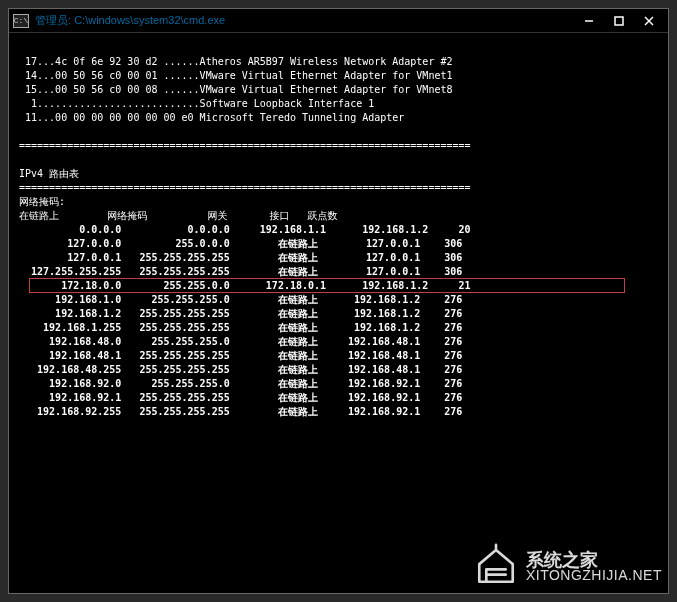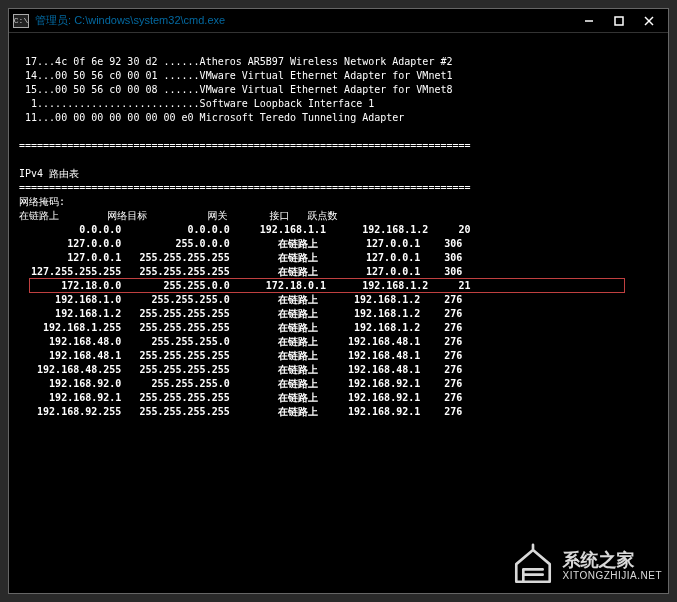--- a/index.html
+++ b/index.html
@@ -97,21 +97,21 @@
     .wm-text {
       color: #fff;
       font-family: "Microsoft YaHei", sans-serif;
     }
     .wm-text-main {
       font-size: 18px;
       font-weight: bold;
       line-height: 20px;
     }
     .wm-text-sub {
-      font-size: 10px;
+      font-size: 14px;
       letter-spacing: 0.5px;
       line-height: 11px;
     }
     .row { display: block; }
   </style>
 </head>
 <body>
 
 <div class="window">
   <div class="titlebar">
@@ -141,21 +141,21 @@
     </div>
   </div>
 
   <div class="terminal-content">
 <div id="adapter-list"><span class="row"> 17...4c 0f 6e 92 30 d2 ......Atheros AR5B97 Wireless Network Adapter #2</span><span class="row"> 14...00 50 56 c0 00 01 ......VMware Virtual Ethernet Adapter for VMnet1</span><span class="row"> 15...00 50 56 c0 00 08 ......VMware Virtual Ethernet Adapter for VMnet8</span><span class="row">  1...........................Software Loopback Interface 1</span><span class="row"> 11...00 00 00 00 00 00 00 e0 Microsoft Teredo Tunneling Adapter</span></div>
 <span class="divider">===========================================================================</span>
 
 <span>IPv4 路由表</span>
 <span class="divider">===========================================================================</span>
 <span>网络掩码:</span>
-<span>在链路上</span>        <span>网络目标</span>          <span>网关</span>       <span>接口</span>   <span>跃点数</span>
+<span>在链路上</span>        <span>网络掩码</span>          <span>网关</span>       <span>接口</span>   <span>跃点数</span>
 <div class="route-table" id="route-table"><span class="row">          0.0.0.0           0.0.0.0     192.168.1.1      192.168.1.2     20</span><span class="row">        127.0.0.0         255.0.0.0        在链路上        127.0.0.1    306</span><span class="row">        127.0.0.1   255.255.255.255        在链路上        127.0.0.1    306</span><span class="row">  127.255.255.255   255.255.255.255        在链路上        127.0.0.1    306</span><span class="row">       172.18.0.0       255.255.0.0      172.18.0.1      192.168.1.2     21</span><span class="row">      192.168.1.0     255.255.255.0        在链路上      192.168.1.2    276</span><span class="row">      192.168.1.2   255.255.255.255        在链路上      192.168.1.2    276</span><span class="row">    192.168.1.255   255.255.255.255        在链路上      192.168.1.2    276</span><span class="row">     192.168.48.0     255.255.255.0        在链路上     192.168.48.1    276</span><span class="row">     192.168.48.1   255.255.255.255        在链路上     192.168.48.1    276</span><span class="row">   192.168.48.255   255.255.255.255        在链路上     192.168.48.1    276</span><span class="row">     192.168.92.0     255.255.255.0        在链路上     192.168.92.1    276</span><span class="row">     192.168.92.1   255.255.255.255        在链路上     192.168.92.1    276</span><span class="row">   192.168.92.255   255.255.255.255        在链路上     192.168.92.1    276</span><div class="highlight-box" style="left: 10px; top: 55px; width: 596px; height: 15px;"></div></div>
   </div>
 </div>
 
 <div class="watermark">
   <svg class="wm-icon" viewBox="0 0 50 50">
     <path d="M6 24 L25 8 L44 24 L44 44 L6 44 Z M25 8 L25 2 M14 44 L14 30 L36 30 M14 36 L36 36" fill="none" stroke="#fff" stroke-width="3" stroke-linejoin="round" stroke-linecap="round"></path>
   </svg>
   <div class="wm-text">
     <div class="wm-text-main">系统之家</div>

